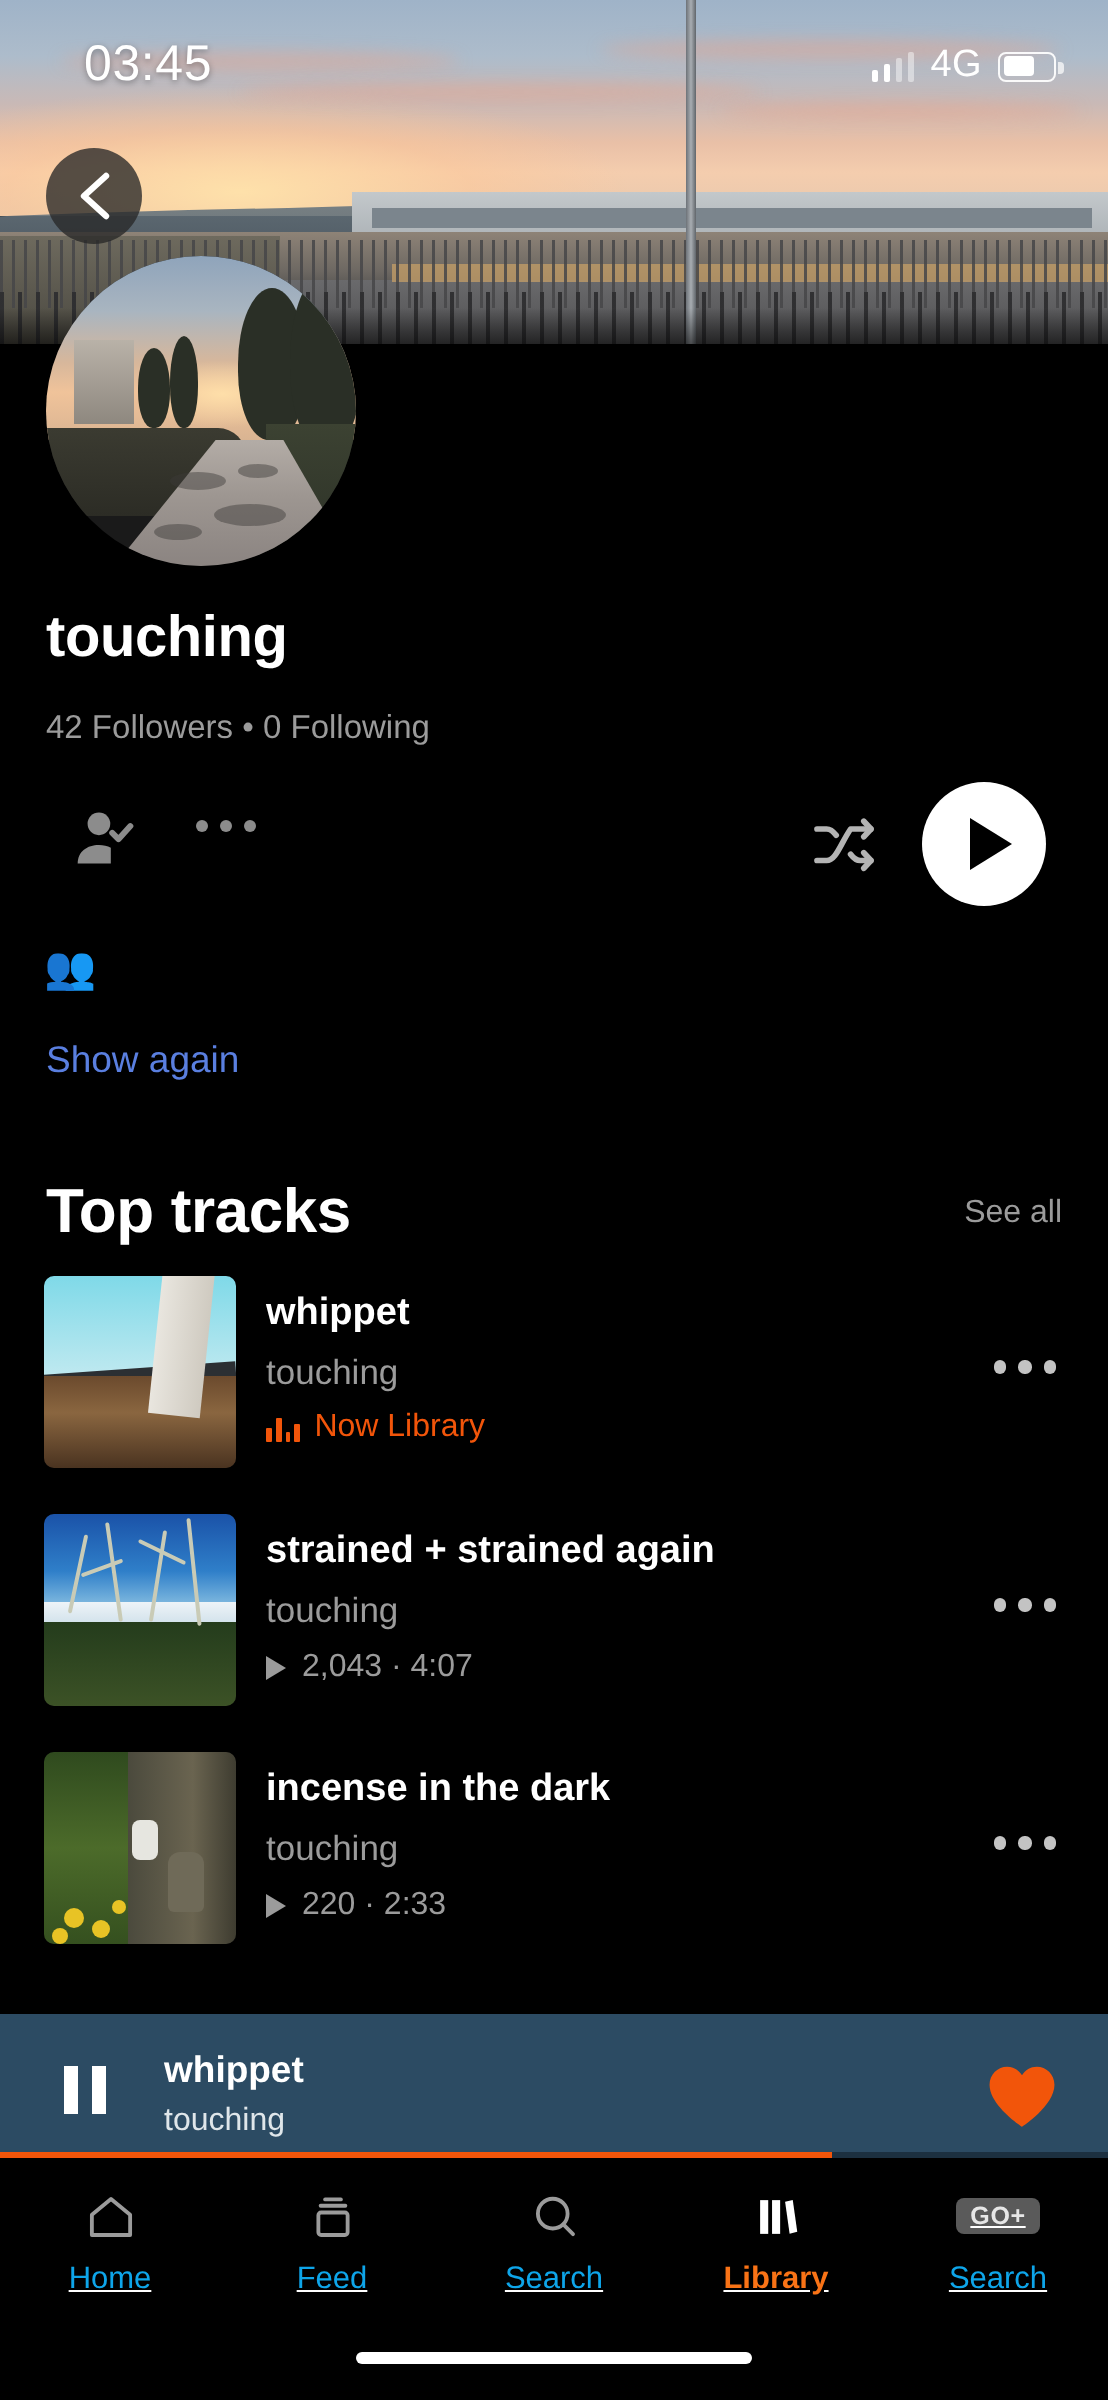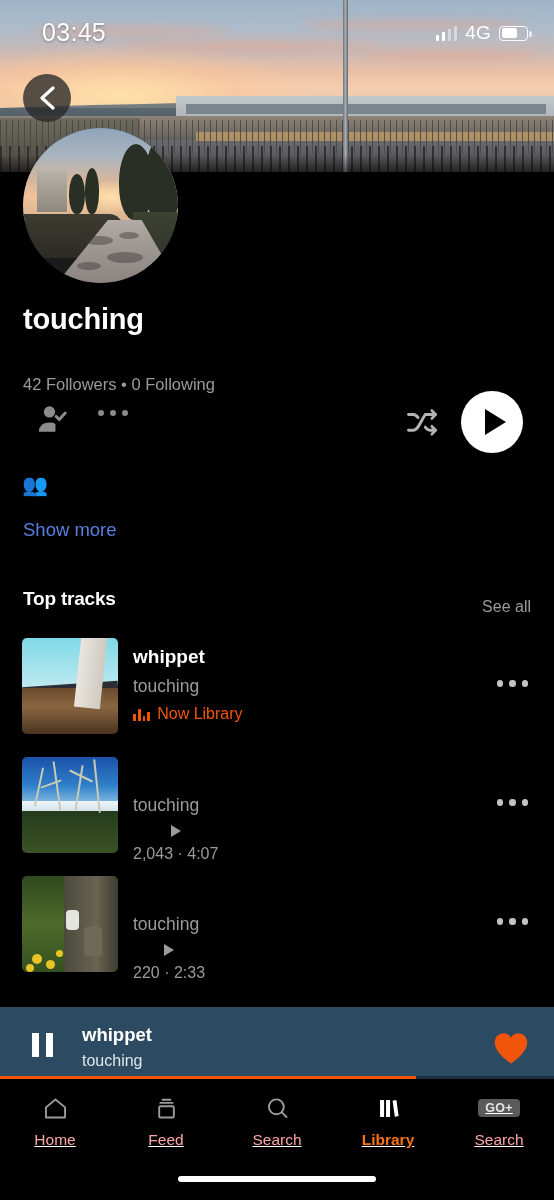--- a/index.html
+++ b/index.html
@@ -80,53 +80,53 @@
   .av-road{ position:absolute; left:34px; top:92px; width:121px; height:63px;
             background:linear-gradient(#b3aca6 0%, #9d9691 45%, #8b8481 100%);
             clip-path:polygon(42% 0, 70% 0, 100% 100%, 0 100%); }
   .av-verge{ position:absolute; left:110px; top:84px; width:45px; height:71px;
              background:linear-gradient(#3c4232,#2b3026); }
   .av-patch{ position:absolute; border-radius:50%; background:rgba(60,58,56,.45); }
 
   
   .uname{ position:absolute; left:23px; top:303px; font-size:29px; font-weight:700;
           letter-spacing:-.2px; }
-  .stats{ position:absolute; left:23px; top:375px; font-size:16.5px; color:#9b9b9b;text-align:right; }
+  .stats{ position:absolute; left:23px; top:355px; font-size:16.5px; color:#9b9b9b;text-align:right; }
 
   
   .actions{ position:absolute; left:0; top:392px; width:554px; height:62px; }
   .follow-ic{ position:absolute; left:36px; top:10px; }
   .dots-ic{ position:absolute; left:98px; top:18px; display:flex; gap:6px; }
   .dots-ic b{ width:6px; height:6px; border-radius:50%; background:#8c8c8c; display:block; }
   .shuffle{ position:absolute; left:404px; top:12px; }
   .playbtn{ position:absolute; left:461px; top:-1px; width:62px; height:62px; border-radius:50%;
             background:#fff; }
   .playbtn i{ position:absolute; left:24px; top:18px; width:0; height:0;
               border-left:21px solid #000; border-top:13px solid transparent;
               border-bottom:13px solid transparent; }
 
   
   .people-emoji{ position:absolute; left:22px; top:474px; font-size:21px; line-height:1;
                  color:#b8cfe0; }
   .showmore{ position:absolute; left:23px; top:519px; font-size:18.5px; color:#5a7fe0;
              font-weight:400; }
 
   
-  .tt-title{ position:absolute; left:23px; top:588px; font-size:19px; font-weight:700;
+  .tt-title{ position:absolute; left:23px; top:588px; font-size:31px; font-weight:700;
              letter-spacing:-.2px; }
   .seeall{ position:absolute; right:23px; top:598px; font-size:16px; color:#9b9b9b; }
 
   
   .track{ position:absolute; left:0; width:554px; height:96px; }
   .track .thumb{ position:absolute; left:22px; top:0; width:96px; height:96px; border-radius:5px;
                  overflow:hidden; background:#111; }
   .track .title{ position:absolute; left:133px; top:8px; font-size:19px; font-weight:700; }
   .track .artist{ position:absolute; left:133px; top:38px; font-size:17.5px; color:#9b9b9b; }
   .track .meta{ position:absolute; left:133px; top:68px; font-size:16px; color:#9b9b9b;
-                display:flex; align-items:center; gap:8px;flex-direction:column; }
+                display:flex; align-items:center; gap:8px; }
   .track .meta .ptri{ width:0; height:0; border-left:10px solid #9b9b9b;
                       border-top:6.5px solid transparent; border-bottom:6.5px solid transparent; }
   .track .nowp{ position:absolute; left:133px; top:67px; font-size:16px; color:#f2550a;
                 display:flex; align-items:center; gap:7px; }
   .eq{ display:flex; align-items:flex-end; gap:2px; height:13px; }
   .eq b{ display:block; width:2.8px; background:#f2550a; border-radius:.5px; }
   .eq b:nth-child(1){ height:7px; } .eq b:nth-child(2){ height:12px; }
   .eq b:nth-child(3){ height:5px; } .eq b:nth-child(4){ height:9px; }
   .track .rowdots{ position:absolute; right:26px; top:42px; display:flex; gap:6px; }
   .track .rowdots b{ width:6.5px; height:6.5px; border-radius:50%; background:#c3c3c3; display:block; }
@@ -165,21 +165,21 @@
   .mini .pause b{ display:block; width:7px; height:24px; background:#fff; }
   .mini .mtitle{ position:absolute; left:82px; top:17px; font-size:18.5px; font-weight:700; }
   .mini .martist{ position:absolute; left:82px; top:45px; font-size:16px; color:#dfe6ea; }
   .mini .heart{ position:absolute; right:24px; top:24px; }
   .progress{ position:absolute; left:0; bottom:0; width:554px; height:3px; background:rgba(0,0,0,.35); }
   .progress i{ position:absolute; left:0; top:0; height:3px; background:#f2550a; }
 
   
   .nav{ position:absolute; left:0; top:1079px; width:554px; height:121px; background:#000; }
   .nav .item{ position:absolute; top:14px; width:110px; text-align:center;text-decoration:underline; }
-  .nav .ilabel{ margin-top:8px; font-size:15.5px; color:#fca5a5; }
+  .nav .ilabel{ margin-top:8px; font-size:15.5px; color:#0ea5e9; }
   .nav .item.active .ilabel{ color:#f97316; font-weight:700; }
   .nav .icn{ height:30px; display:flex; align-items:center; justify-content:center; }
   .gobadge{ display:inline-block; padding:2px 7px; border-radius:4px; background:#5a5a5a;
             color:#e6e6e6; font-size:12.5px; font-weight:700; letter-spacing:.3px; }
   .homeind{ position:absolute; left:50%; transform:translateX(-50%); bottom:18px;
             width:198px; height:6px; border-radius:3px; background:#fff; }
 </style>
 </head>
 <body>
 
@@ -274,21 +274,21 @@
         <path d="M18.6 14.9 21 17.5l-2.4 2.6"></path>
       </g>
     </svg>
   </div>
   <div class="playbtn">
       <i></i>
     </div>
 </div>
 
 <div class="people-emoji">👥</div>
-<div class="showmore">Show more</div>
+<div class="showmore">Show again</div>
 
 <div class="tt-title">Top tracks</div>
 <div class="seeall">See all</div>
 
 <div class="track" style="top:638px">
   <div class="thumb">
     <div class="t1-sky"></div>
       <div class="t1-edge"></div>
     <div class="t1-sill"></div>
       <div class="t1-frame"></div>
@@ -316,20 +316,21 @@
     <div class="t2-sky"></div>
       <div class="t2-snow"></div>
       <div class="t2-grnd"></div>
     <div class="t2-br" style="left:16px;top:10px;width:2px;height:40px;transform:rotate(12deg);"></div>
     <div class="t2-br" style="left:34px;top:4px;width:2px;height:50px;transform:rotate(-8deg);"></div>
     <div class="t2-br" style="left:56px;top:8px;width:2px;height:46px;transform:rotate(9deg);"></div>
     <div class="t2-br" style="left:74px;top:2px;width:2px;height:54px;transform:rotate(-6deg);"></div>
     <div class="t2-br" style="left:46px;top:18px;width:26px;height:2px;transform:rotate(26deg);"></div>
     <div class="t2-br" style="left:18px;top:26px;width:22px;height:2px;transform:rotate(-20deg);"></div>
   </div>
+  <div class="title">strained + strained again</div>
   <div class="artist">touching</div>
   <div class="meta">
     <span class="ptri"></span>
     <span>2,043 · 4:07</span>
   </div>
   <div class="rowdots">
       <b></b>
       <b></b>
       <b></b>
     </div>
@@ -339,20 +340,21 @@
   <div class="thumb">
     <div class="t3-leaf"></div>
       <div class="t3-trunk"></div>
     <div class="t3-white"></div>
       <div class="t3-sq"></div>
     <div class="t3-fl" style="left:10px;top:78px;width:10px;height:10px;"></div>
     <div class="t3-fl" style="left:24px;top:84px;width:9px;height:9px;"></div>
     <div class="t3-fl" style="left:4px;top:88px;width:8px;height:8px;"></div>
     <div class="t3-fl" style="left:34px;top:74px;width:7px;height:7px;"></div>
   </div>
+  <div class="title">incense in the dark</div>
   <div class="artist">touching</div>
   <div class="meta">
     <span class="ptri"></span>
     <span>220 · 2:33</span>
   </div>
   <div class="rowdots">
       <b></b>
       <b></b>
       <b></b>
     </div>

